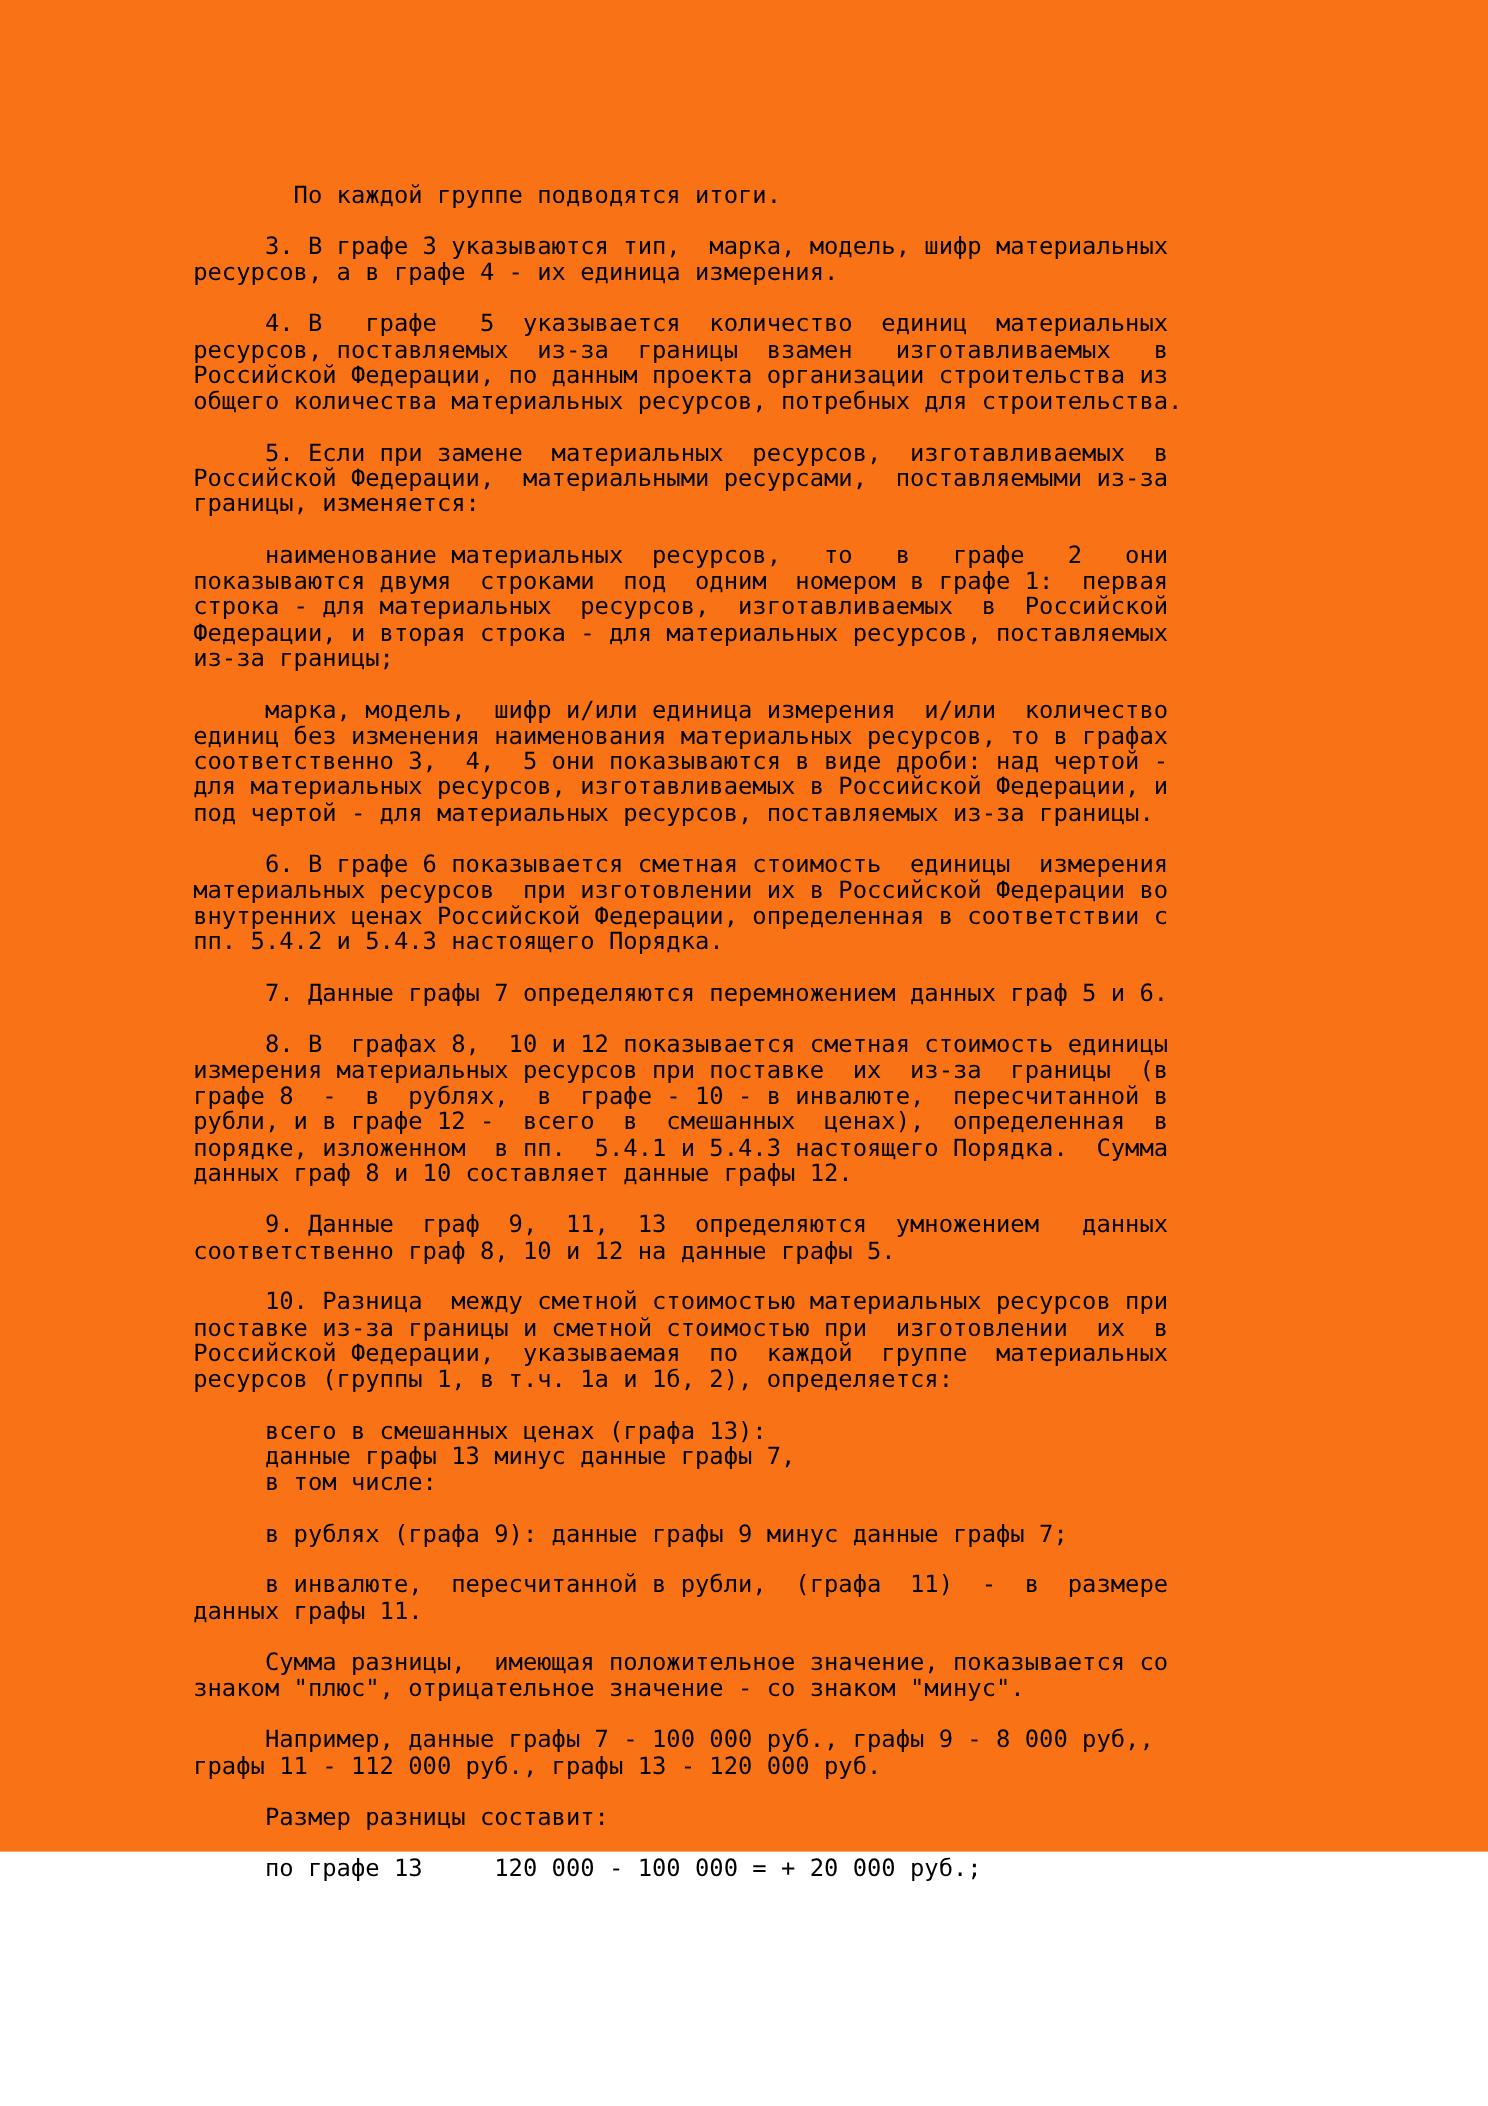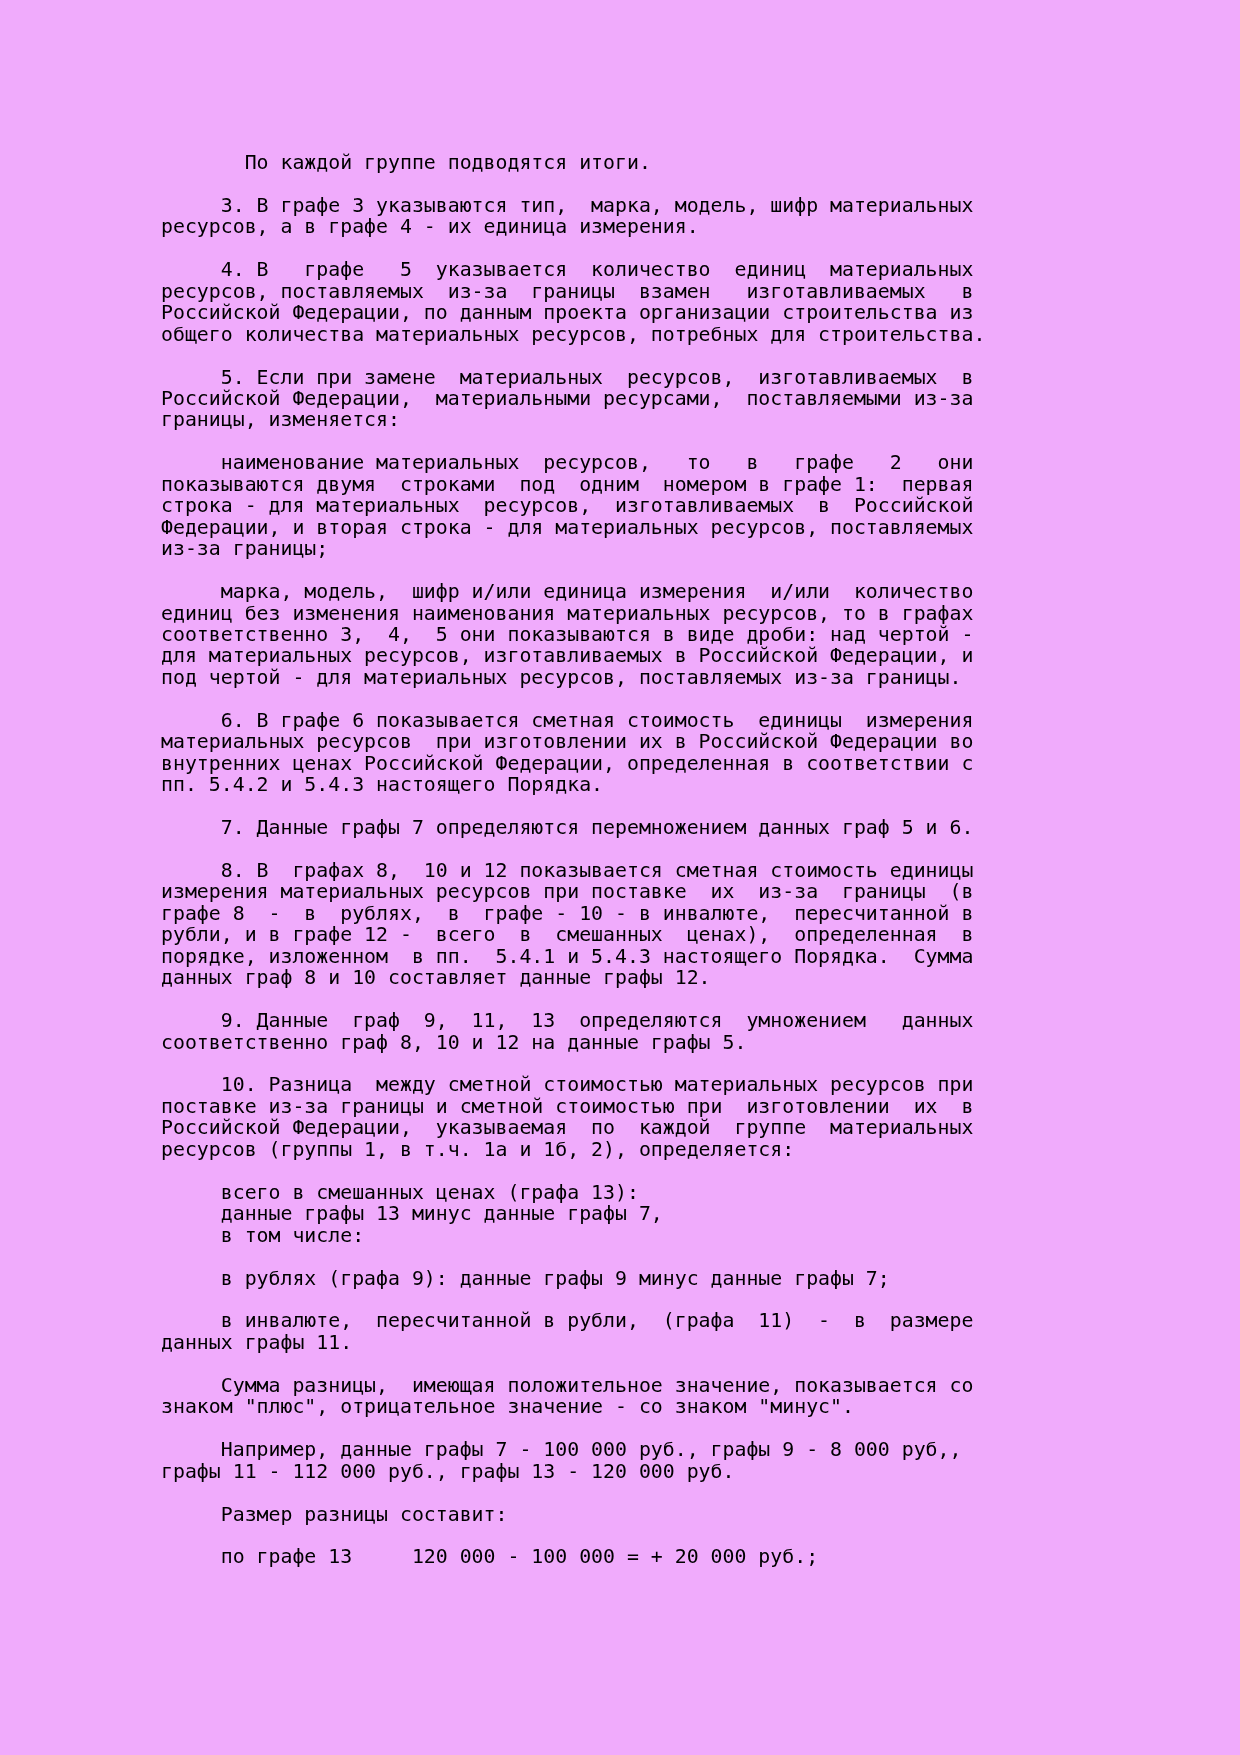--- a/index.html
+++ b/index.html
@@ -9,22 +9,22 @@
   }
   body {
     width: 1240px;
     height: 1755px;
     background: #ffffff;
     overflow: hidden;
   }
   .page {
     position: relative;
     width: 1240px;
-    height: 1755px;
-    background: #f0abfc;
+    height: 1543px;
+    background: #f97316;
   }
   pre.doc-text {
     margin: 0;
     padding: 152px 0 0 161px;
     font-family: "DejaVu Sans Mono", "Liberation Mono", monospace;
     font-size: 19.85px;
     line-height: 21.46px;
     font-weight: 400;
     color: #000000;
     white-space: pre;

